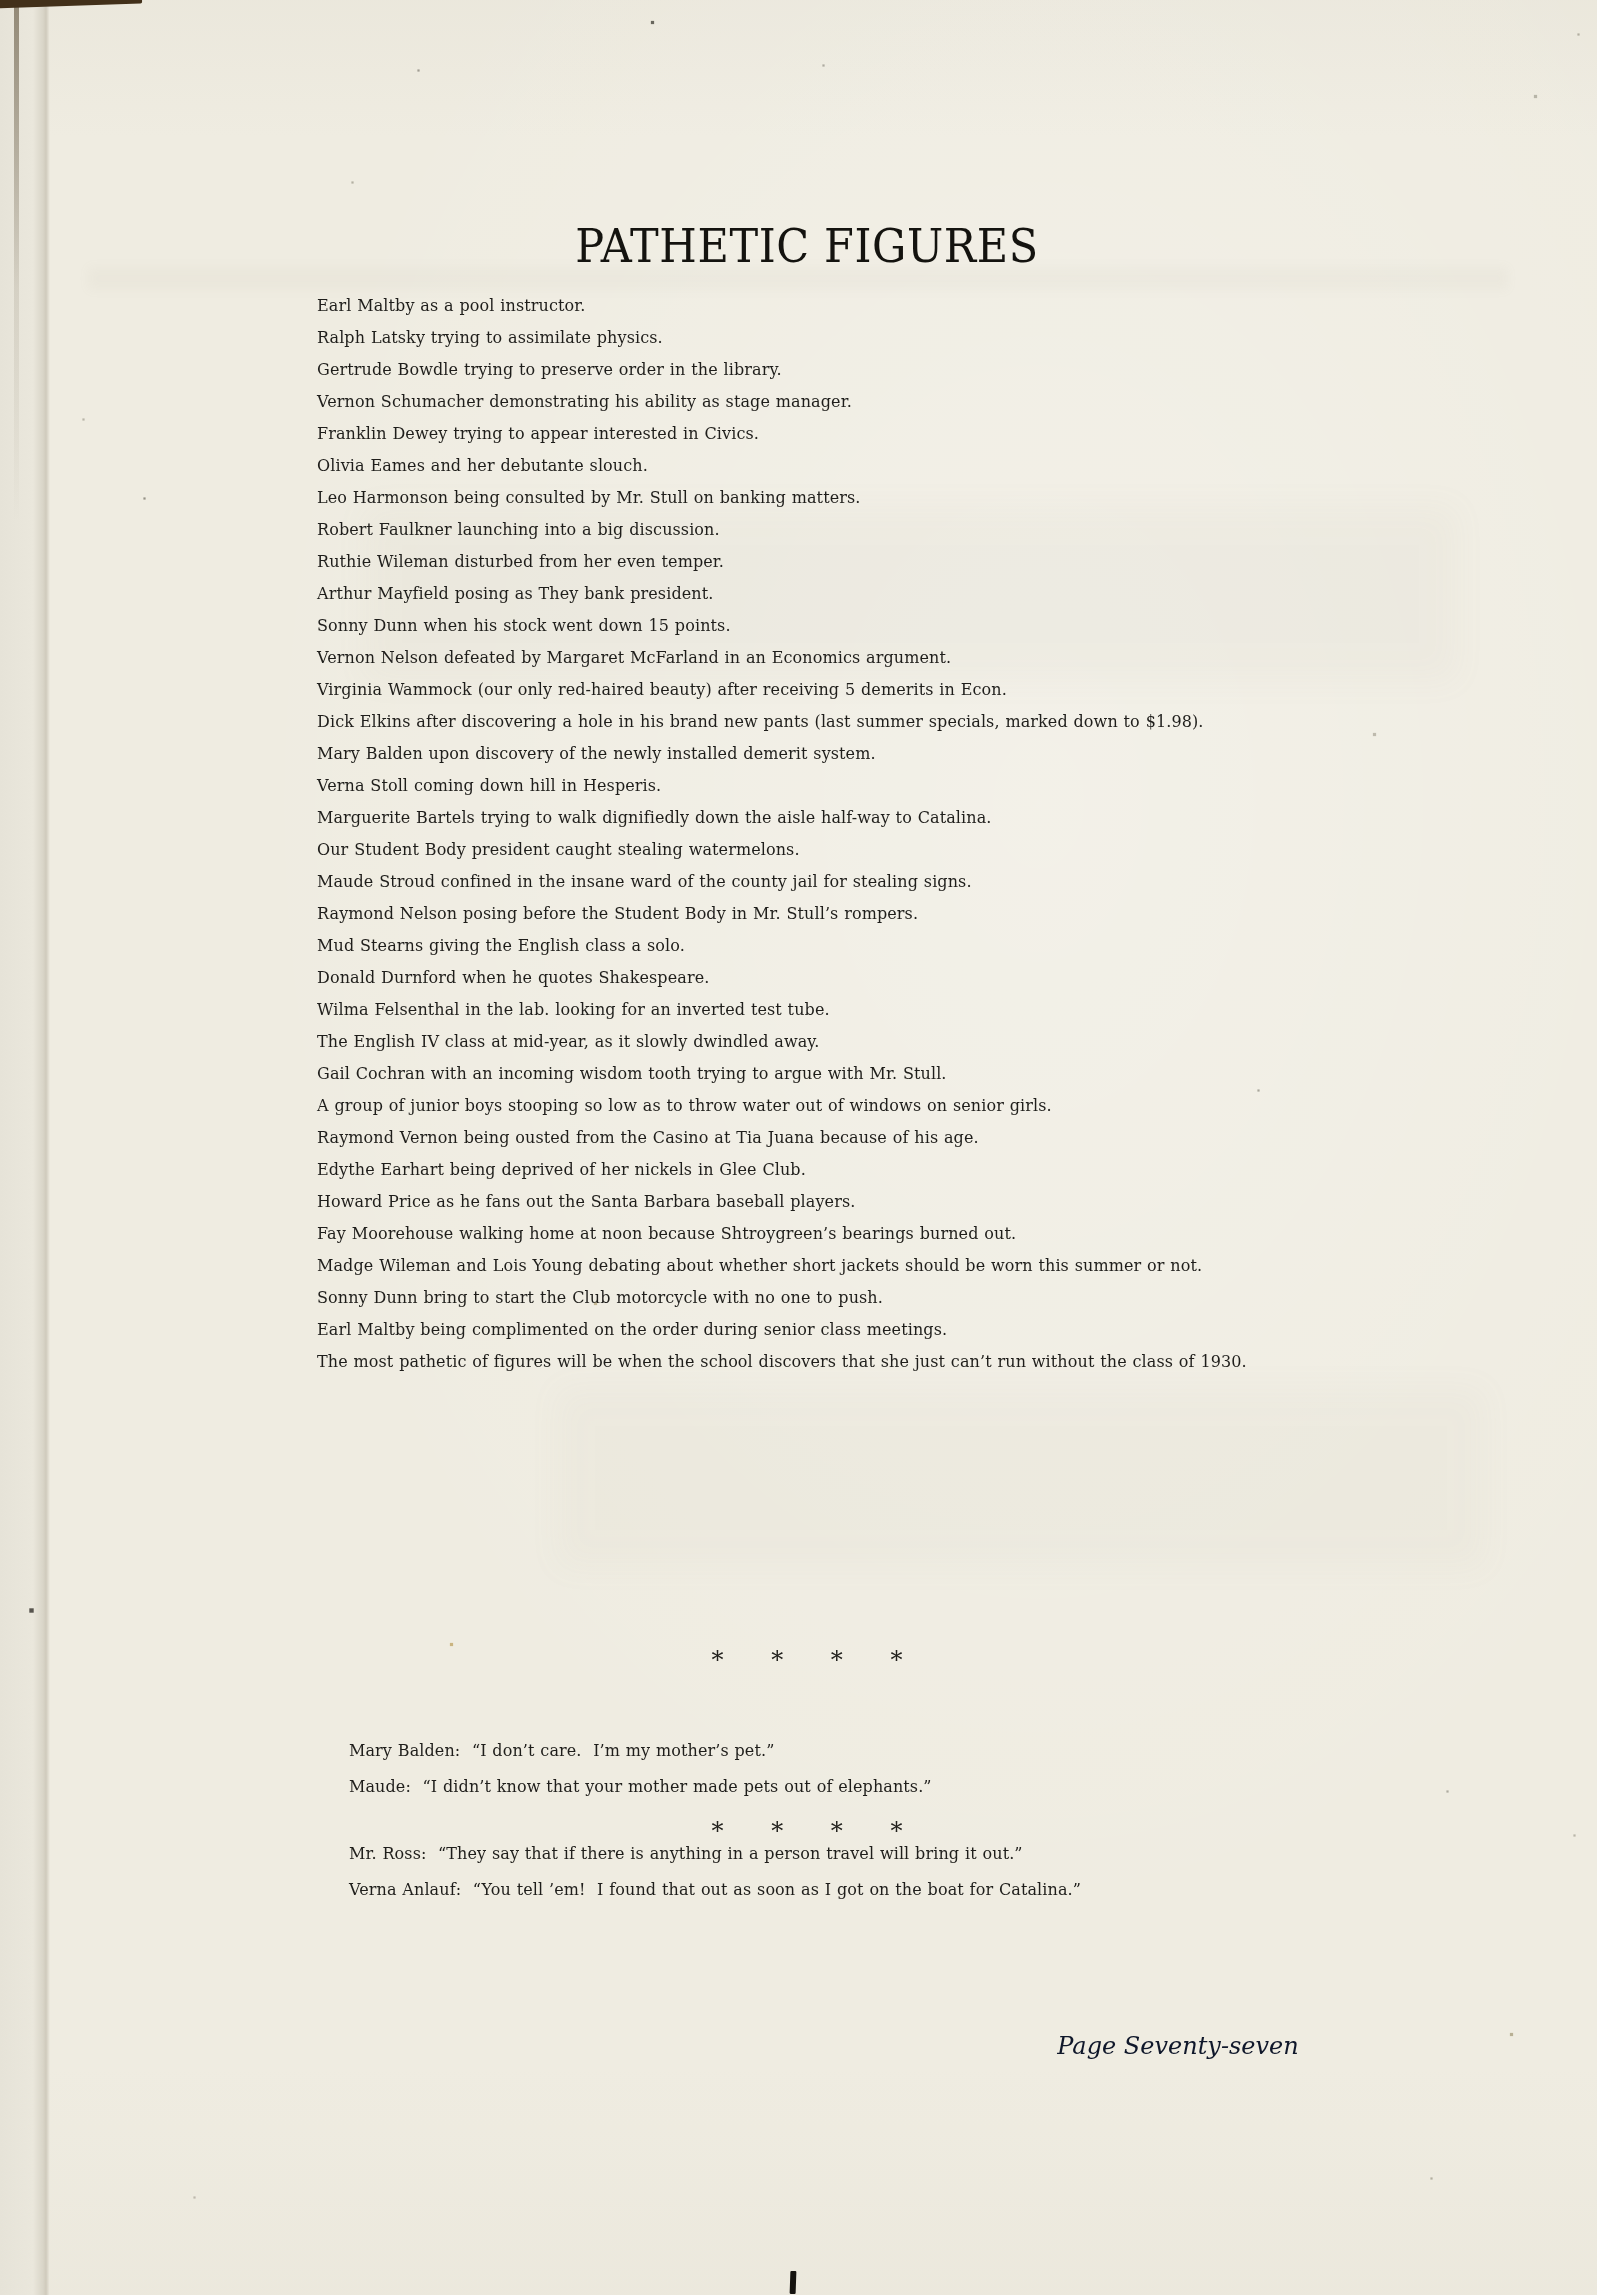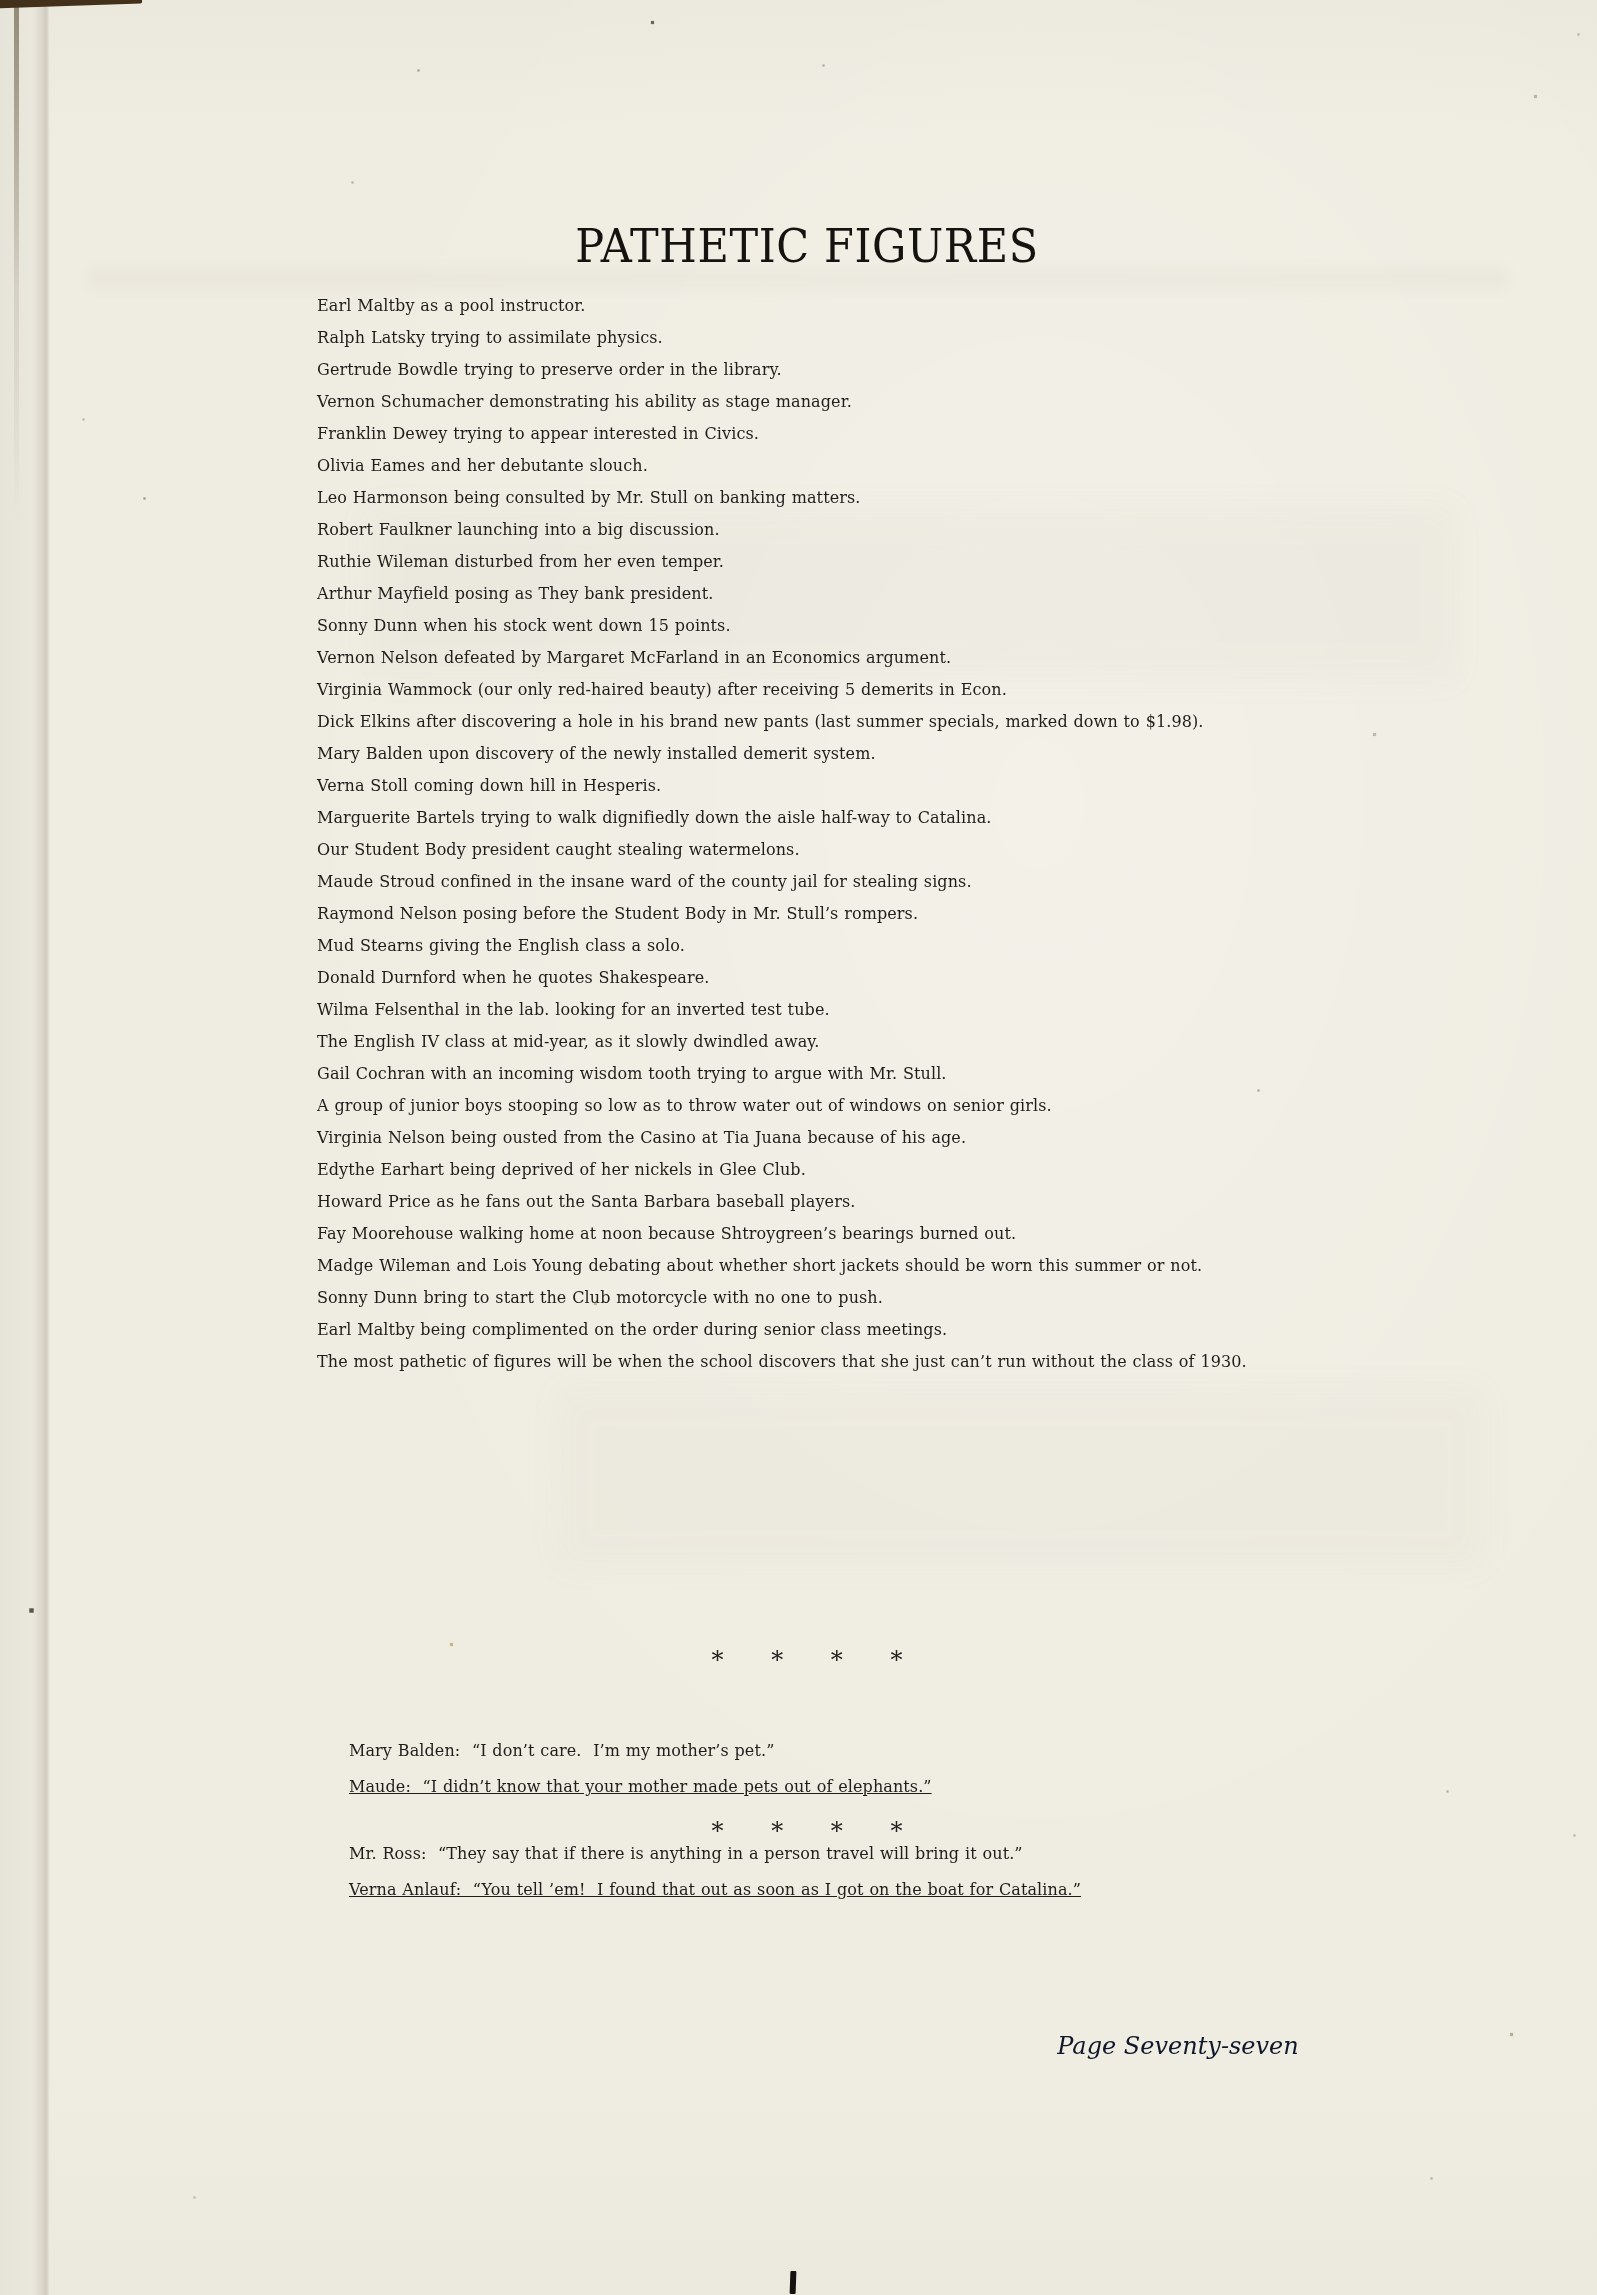--- a/index.html
+++ b/index.html
@@ -66,21 +66,21 @@
     text-align:center;font-size:43px;font-weight:400;letter-spacing:0.6px;
     transform:scaleY(1.08);transform-origin:top center;color:#14130f;
   }
   .entries{position:absolute;left:254px;top:290px;width:1106px;}
   .entry{
     margin:0;text-align:justify;text-indent:63px;
     font-size:16px;line-height:32px;letter-spacing:0.1px;word-spacing:0.6px;
   }
   .dialogue{position:absolute;left:254px;width:1106px;margin-left:32px;}
   .dialogue .entry{white-space:pre-wrap;}
-  .dialogue .entry + .entry{margin-top:3.9px;text-decoration:underline;}
+  .dialogue .entry + .entry{margin-top:3.9px;}
   .d1{top:1735px;}
   .d2{top:1838px;}
   .sep{
     position:absolute;left:254px;width:1106px;margin:0;text-align:center;
     font-size:24px;word-spacing:40px;color:#23221e;
   }
   .sep1{top:1646px;}
   .sep2{top:1817px;}
   .footer{
     position:absolute;left:969px;top:2032px;width:418px;margin:0;
@@ -121,21 +121,21 @@
     <p class="entry">Marguerite Bartels trying to walk dignifiedly down the aisle half-way to Catalina.</p>
     <p class="entry">Our Student Body president caught stealing watermelons.</p>
     <p class="entry">Maude Stroud confined in the insane ward of the county jail for stealing signs.</p>
     <p class="entry">Raymond Nelson posing before the Student Body in Mr. Stull’s rompers.</p>
     <p class="entry">Mud Stearns giving the English class a solo.</p>
     <p class="entry">Donald Durnford when he quotes Shakespeare.</p>
     <p class="entry">Wilma Felsenthal in the lab. looking for an inverted test tube.</p>
     <p class="entry">The English IV class at mid-year, as it slowly dwindled away.</p>
     <p class="entry">Gail Cochran with an incoming wisdom tooth trying to argue with Mr. Stull.</p>
     <p class="entry">A group of junior boys stooping so low as to throw water out of windows on senior girls.</p>
-    <p class="entry">Virginia Nelson being ousted from the Casino at Tia Juana because of his age.</p>
+    <p class="entry">Raymond Vernon being ousted from the Casino at Tia Juana because of his age.</p>
     <p class="entry">Edythe Earhart being deprived of her nickels in Glee Club.</p>
     <p class="entry">Howard Price as he fans out the Santa Barbara baseball players.</p>
     <p class="entry">Fay Moorehouse walking home at noon because Shtroygreen’s bearings burned out.</p>
     <p class="entry">Madge Wileman and Lois Young debating about whether short jackets should be worn this summer or not.</p>
     <p class="entry">Sonny Dunn bring to start the Club motorcycle with no one to push.</p>
     <p class="entry">Earl Maltby being complimented on the order during senior class meetings.</p>
     <p class="entry">The most pathetic of figures will be when the school discovers that she just can’t run without the class of 1930.</p>
   </div>
 
 <p class="sep sep1">* * * *</p>

